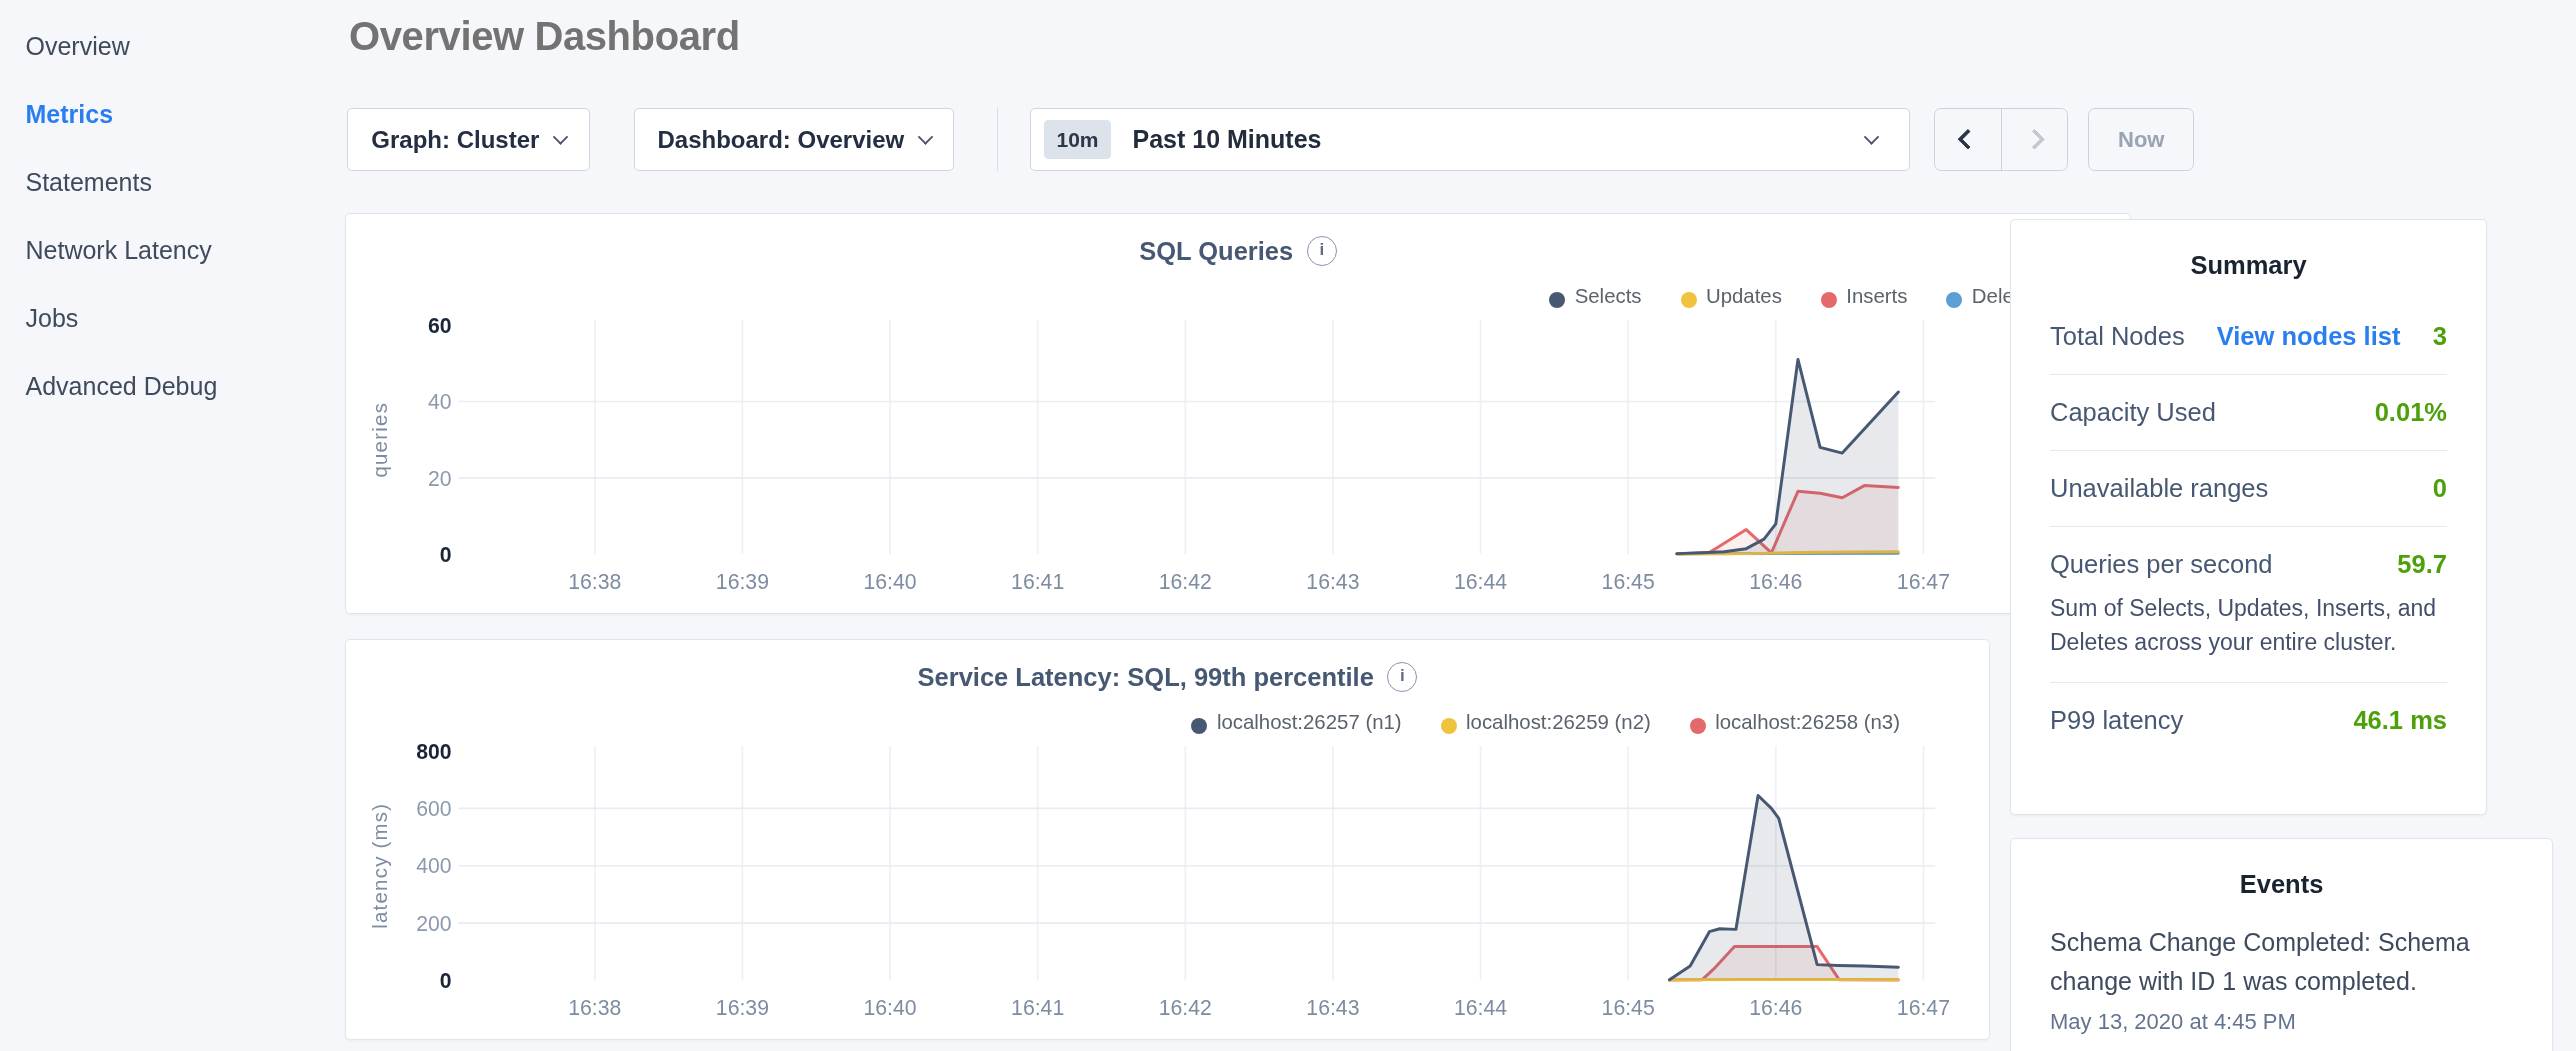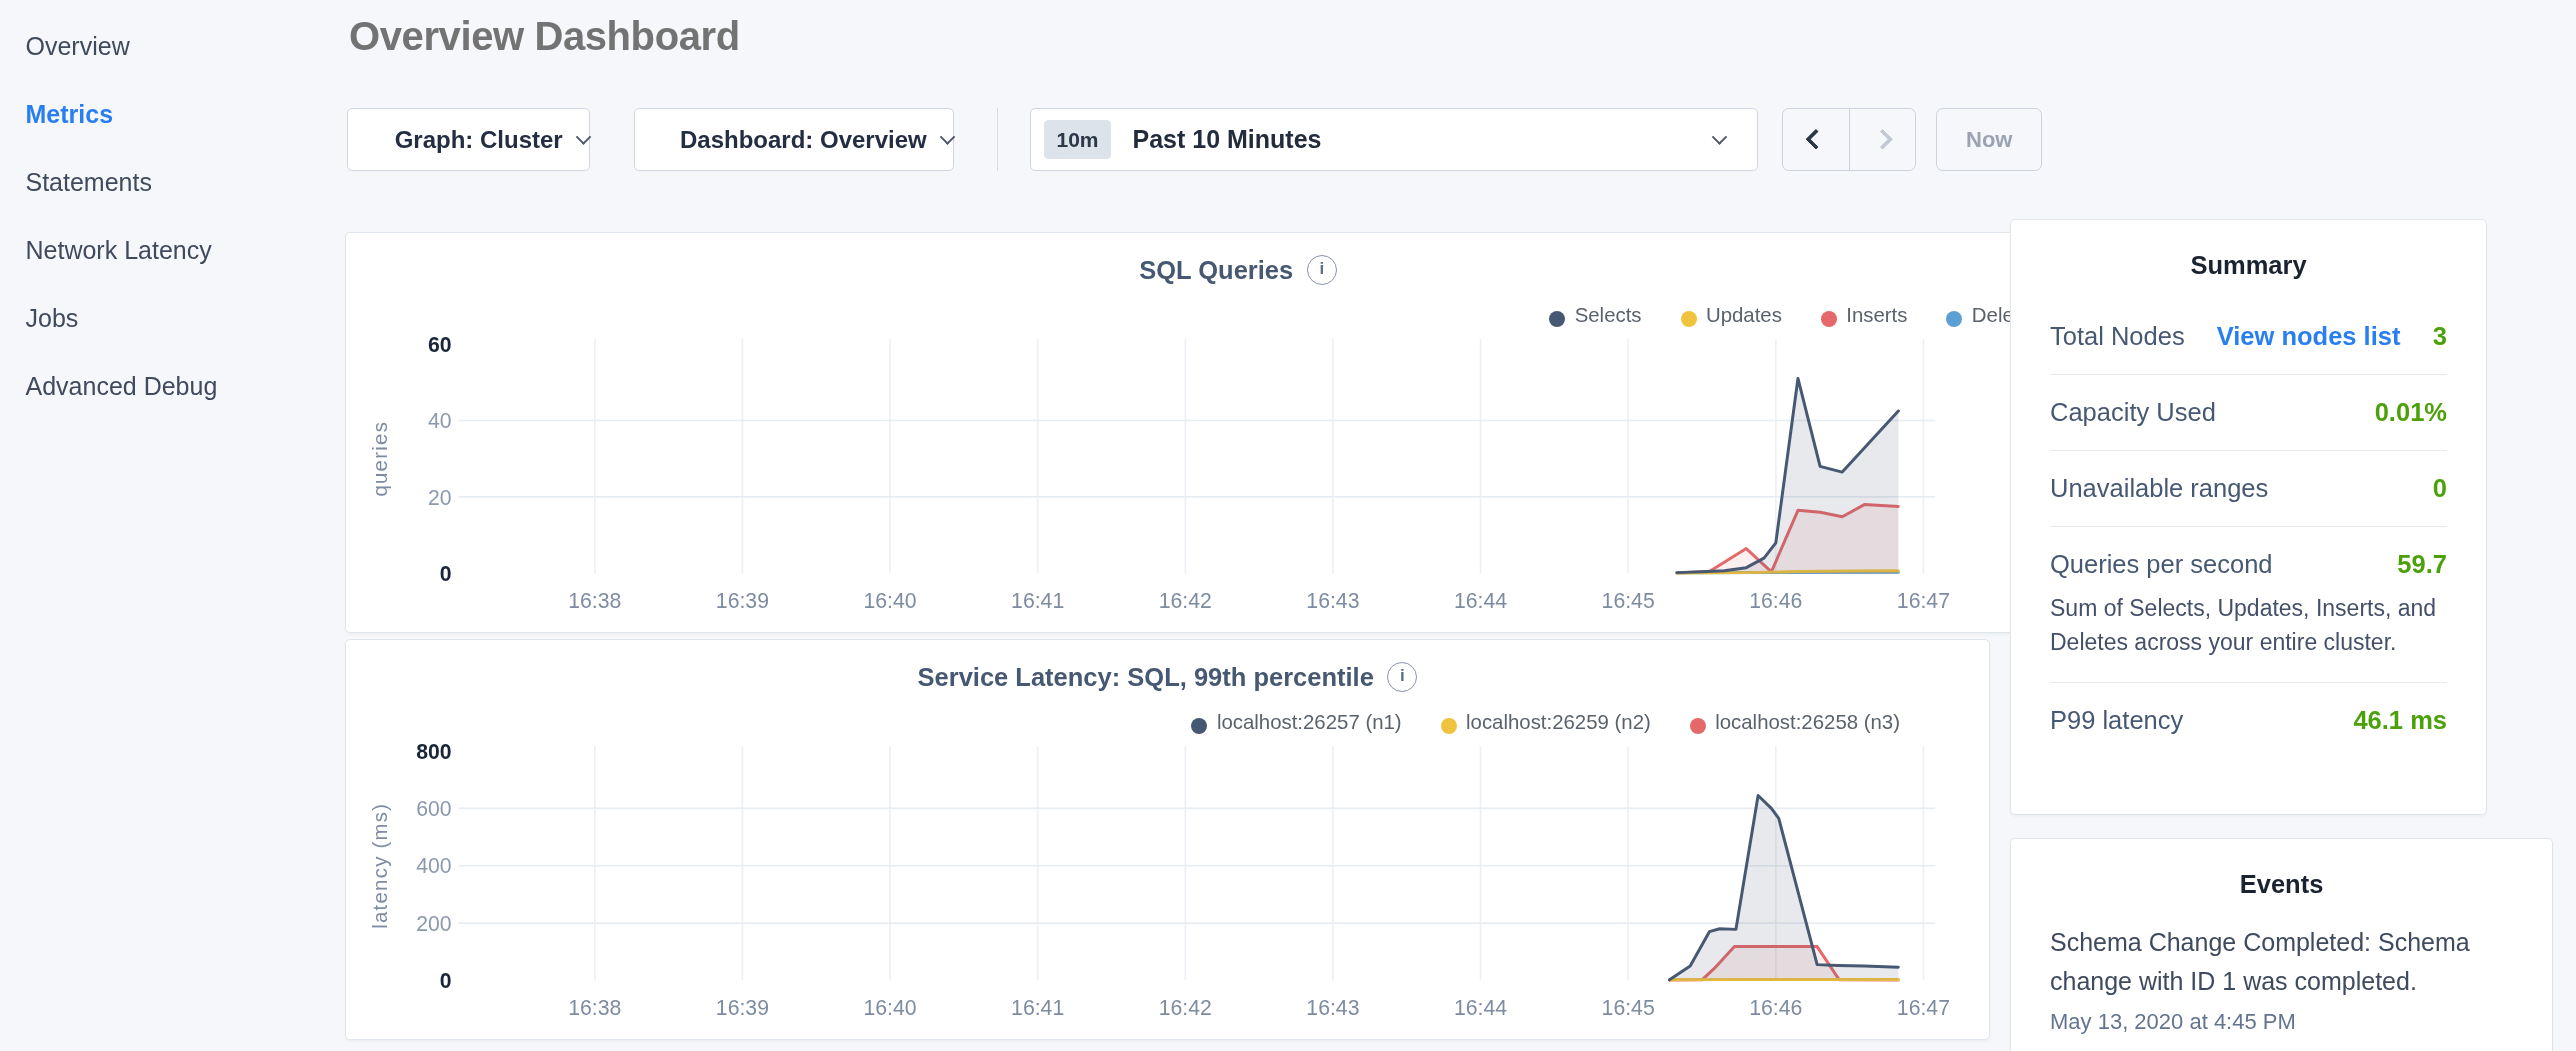--- a/index.html
+++ b/index.html
@@ -21,34 +21,34 @@
   #sidebar li.active { color:#2a7ff0; font-weight:700; }
   
   #page-title {
     position:absolute; left:349px; top:13.6px;
     font-size:40px; font-weight:700; color:#737373; letter-spacing:-0.4px;
   }
   
   #controls { position:absolute; left:347px; top:108px; height:63px; display:flex; align-items:stretch; }
   .dd {
     background:#fff; border:0.9px solid #cfd6df; border-radius:5.1px;
-    display:flex; align-items:center; justify-content:flex-end; gap:15.3px;
+    display:flex; align-items:center; justify-content:center; gap:15.3px;
     font-size:24px; font-weight:700; color:#242e42; cursor:pointer;
     font-family:"Liberation Sans", sans-serif;
   }
   #graph-dd { width:243px; margin-right:44px; }
   #dash-dd { width:320px; }
   .chev {
     display:inline-block; width:11px; height:11px;
     border-right:2.6px solid #4b5668; border-bottom:2.6px solid #4b5668;
     transform:rotate(45deg) translate(-1.7px,-1.7px);
   }
   .vdiv { width:0.9px; background:#d8dde4; margin:0 32px 0 43px; }
   #time-picker {
-    width:728px; background:#fff; border:0.9px solid #cfd6df; border-radius:5.1px;
+    width:880px; background:#fff; border:0.9px solid #cfd6df; border-radius:5.1px;
     display:flex; align-items:center; padding:0 32px 0 13.6px; gap:22px;
     cursor:pointer; font-family:"Liberation Sans", sans-serif; margin-right:24px;
   }
   #time-picker .badge {
     background:#dde3ea; border-radius:4.3px; padding:7.7px 12px;
     font-size:21px; font-weight:700; color:#2c3748;
   }
   #time-picker .tp-label { font-size:25px; font-weight:700; color:#232c3d; }
   #time-picker .chev { margin-left:auto; border-color:#4b5668; }
   #time-nav {
@@ -66,21 +66,21 @@
   #now-btn {
     width:106px; border:0.9px solid #ccd2dd; border-radius:6.8px; background:transparent;
     font-size:22px; font-weight:700; color:#9aa3b2; cursor:pointer;
     font-family:"Liberation Sans", sans-serif;
   }
   
   .card {
     position:absolute; background:#fff; border:0.9px solid #e0e5ec; border-radius:5.1px;
     box-shadow:0 1.7px 2.6px rgba(40,50,70,0.03);
   }
-  #chart-card-0 { left:345px; top:232px; width:1786px; height:401px; }
+  #chart-card-0 { left:345px; top:213px; width:1786px; height:401px; }
   #chart-card-1 { left:345px; top:639px; width:1645px; height:401px; }
   #summary-card { left:2010px; top:219px; width:477px; height:596px; }
   #events-card  { left:2010px; top:838px; width:543px; height:281px; }
   
   .chart-head {
     position:absolute; left:0; right:0; top:22px;
     display:flex; align-items:center; justify-content:center; gap:13.6px;
   }
   .chart-title { font-size:25.5px; font-weight:700; color:#475872; }
   .info-icon {

